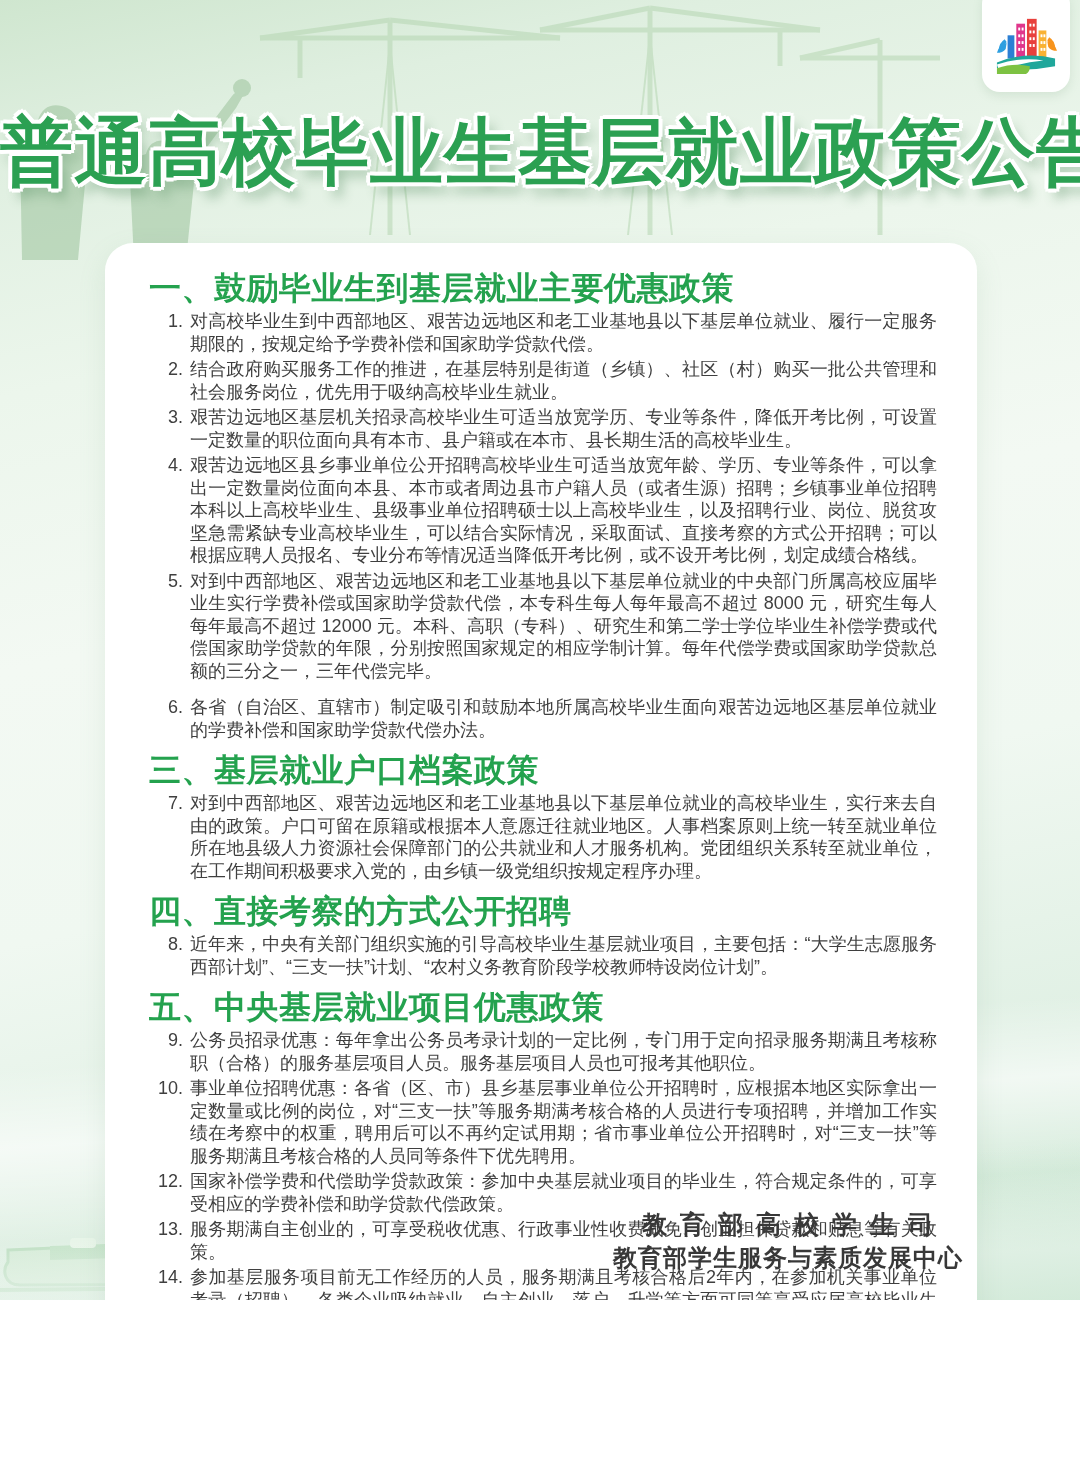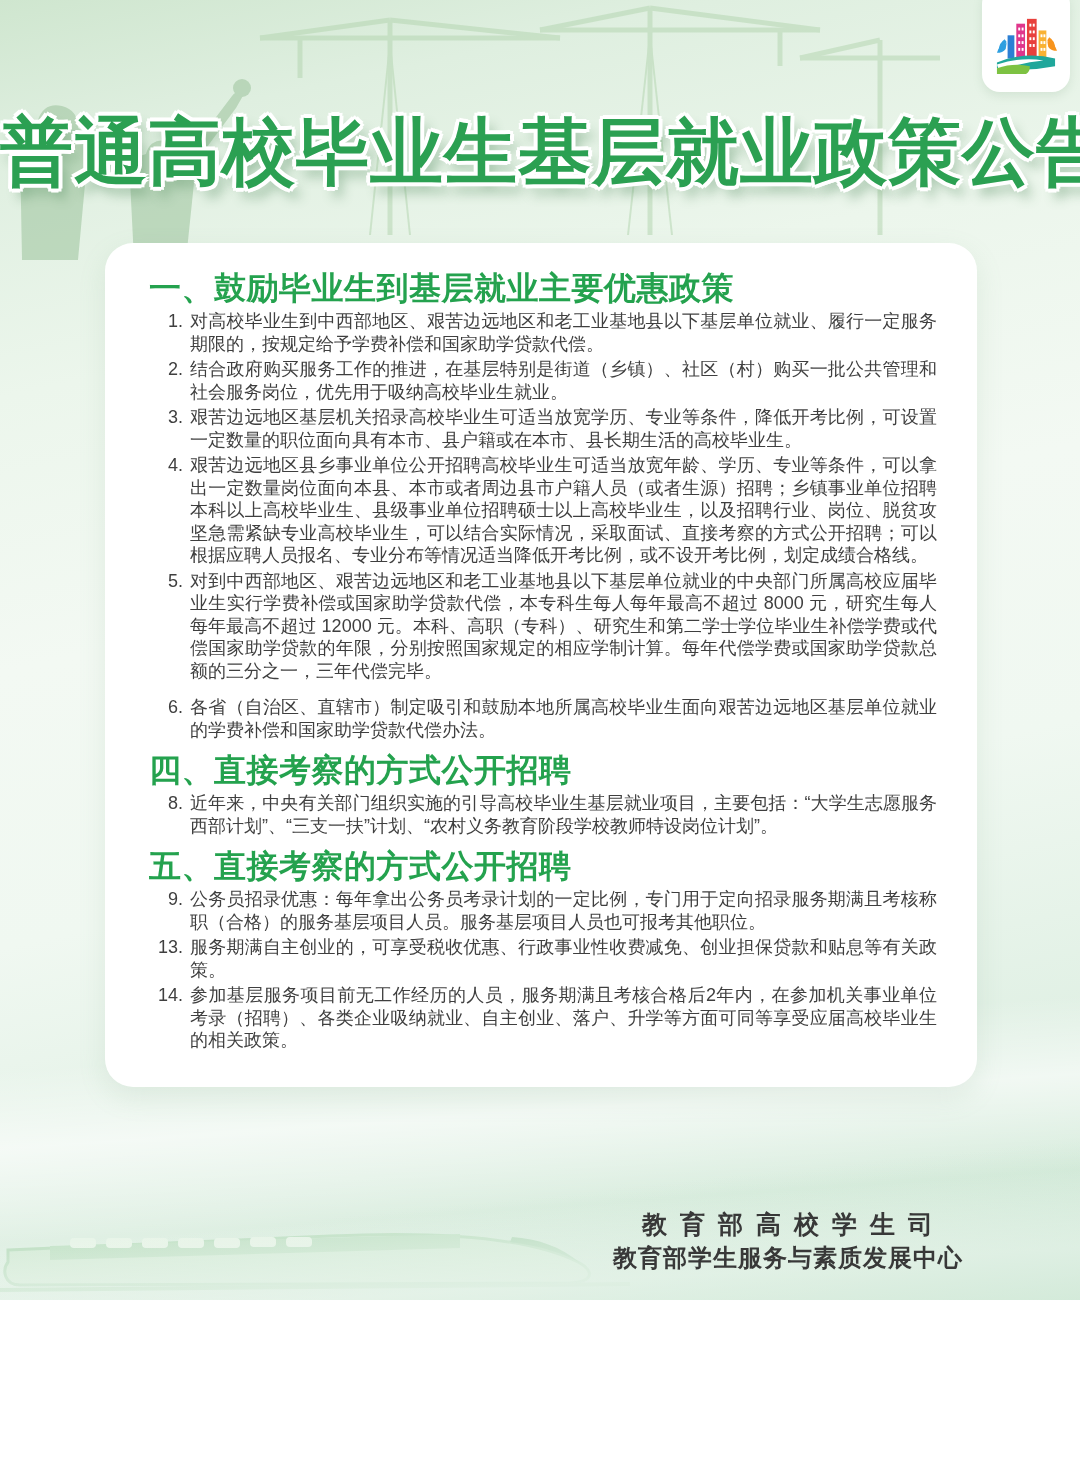--- a/index.html
+++ b/index.html
@@ -251,41 +251,58 @@
     <span class="item-text">对到中西部地区、艰苦边远地区和老工业基地县以下基层单位就业的中央部门所属高校应届毕业生实行学费补偿或国家助学贷款代偿，本专科生每人每年最高不超过 8000 元，研究生每人每年最高不超过 12000 元。本科、高职（专科）、研究生和第二学士学位毕业生补偿学费或代偿国家助学贷款的年限，分别按照国家规定的相应学制计算。每年代偿学费或国家助学贷款总额的三分之一，三年代偿完毕。</span>
   </div>
 
   <div class="policy-item spaced">
     <span class="item-number">6.</span>
     <span class="item-text">各省（自治区、直辖市）制定吸引和鼓励本地所属高校毕业生面向艰苦边远地区基层单位就业的学费补偿和国家助学贷款代偿办法。</span>
   </div>
 </div>
   </div>
 
+  <div class="section">
+    <div class="section-heading">三、基层就业户口档案政策</div>
+    <div class="section-items">
+  <div class="policy-item">
+    <span class="item-number">7.</span>
+    <span class="item-text">对到中西部地区、艰苦边远地区和老工业基地县以下基层单位就业的高校毕业生，实行来去自由的政策。户口可留在原籍或根据本人意愿迁往就业地区。人事档案原则上统一转至就业单位所在地县级人力资源社会保障部门的公共就业和人才服务机构。党团组织关系转至就业单位，在工作期间积极要求入党的，由乡镇一级党组织按规定程序办理。</span>
+  </div>
+</div>
+  </div>
 
   <div class="section">
     <div class="section-heading">四、直接考察的方式公开招聘</div>
     <div class="section-items">
   <div class="policy-item">
     <span class="item-number">8.</span>
     <span class="item-text">近年来，中央有关部门组织实施的引导高校毕业生基层就业项目，主要包括：“大学生志愿服务西部计划”、“三支一扶”计划、“农村义务教育阶段学校教师特设岗位计划”。</span>
   </div>
 </div>
   </div>
 
   <div class="section">
-    <div class="section-heading">五、直接考察的方式公开招聘</div>
+    <div class="section-heading">五、中央基层就业项目优惠政策</div>
     <div class="section-items">
   <div class="policy-item">
     <span class="item-number">9.</span>
     <span class="item-text">公务员招录优惠：每年拿出公务员考录计划的一定比例，专门用于定向招录服务期满且考核称职（合格）的服务基层项目人员。服务基层项目人员也可报考其他职位。</span>
   </div>
 
-
-
+  <div class="policy-item">
+    <span class="item-number">10.</span>
+    <span class="item-text">事业单位招聘优惠：各省（区、市）县乡基层事业单位公开招聘时，应根据本地区实际拿出一定数量或比例的岗位，对“三支一扶”等服务期满考核合格的人员进行专项招聘，并增加工作实绩在考察中的权重，聘用后可以不再约定试用期；省市事业单位公开招聘时，对“三支一扶”等服务期满且考核合格的人员同等条件下优先聘用。</span>
+  </div>
+
+
+  <div class="policy-item">
+    <span class="item-number">12.</span>
+    <span class="item-text">国家补偿学费和代偿助学贷款政策：参加中央基层就业项目的毕业生，符合规定条件的，可享受相应的学费补偿和助学贷款代偿政策。</span>
+  </div>
 
   <div class="policy-item">
     <span class="item-number">13.</span>
     <span class="item-text">服务期满自主创业的，可享受税收优惠、行政事业性收费减免、创业担保贷款和贴息等有关政策。</span>
   </div>
 
   <div class="policy-item">
     <span class="item-number">14.</span>
     <span class="item-text">参加基层服务项目前无工作经历的人员，服务期满且考核合格后2年内，在参加机关事业单位考录（招聘）、各类企业吸纳就业、自主创业、落户、升学等方面可同等享受应届高校毕业生的相关政策。</span>
   </div>

